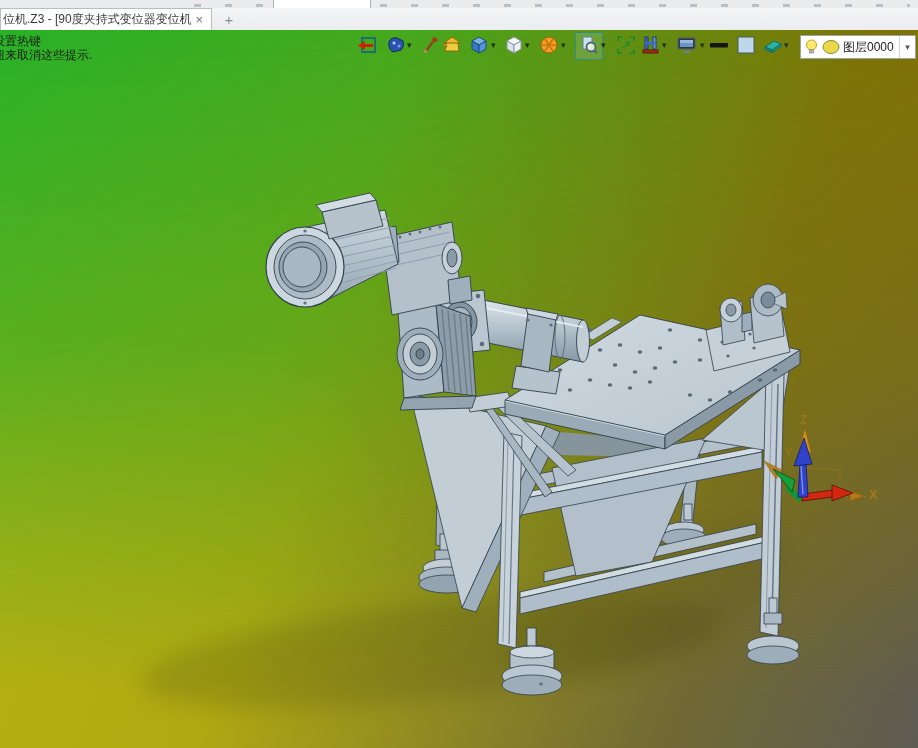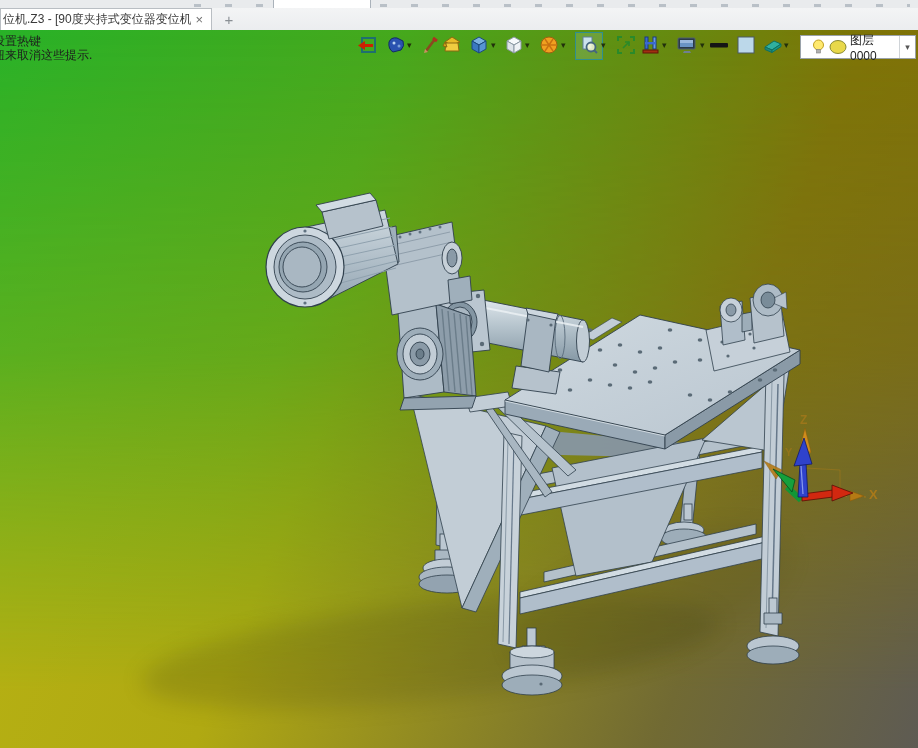--- a/index.html
+++ b/index.html
@@ -33,21 +33,21 @@
   .scene{position:absolute;left:0;top:-30px;width:918px;height:748px;}
   
   .hints{position:absolute;left:-7px;top:4px;color:#1d1d1d;font-size:12px;line-height:14px;}
   
   .dtool{position:absolute;top:3px;height:26px;}
   .ticon{position:absolute;top:1px;width:22px;height:22px;}
   .ticon svg{display:block;}
   .tarrow{position:absolute;top:8px;font-size:9px;color:#22300c;line-height:1;}
   .active-box{position:absolute;border:1px solid #2f8f8f;background:rgba(190,230,230,.18);width:26px;height:26px;top:-2px;left:-3px;}
   .layer-combo{position:absolute;left:800px;top:2px;width:116px;height:24px;background:#ffffff;
-    border:1px solid #9aa2aa;box-sizing:border-box;display:flex;align-items:center;gap:2px;padding-left:10px;}
+    border:1px solid #9aa2aa;box-sizing:border-box;display:flex;align-items:center;gap:2px;padding-left:3px;}
   .layer-combo .lbl{font-size:12px;color:#222;flex:1;}
   .combo-arrow{width:15px;height:22px;border-left:1px solid #d0d4d8;display:flex;align-items:center;justify-content:center;
     font-size:9px;color:#555;}
 </style>
 </head>
 <body>
 
 <div class="top-sliver">
   <div class="marks"></div>
   <div class="top-search"></div>

